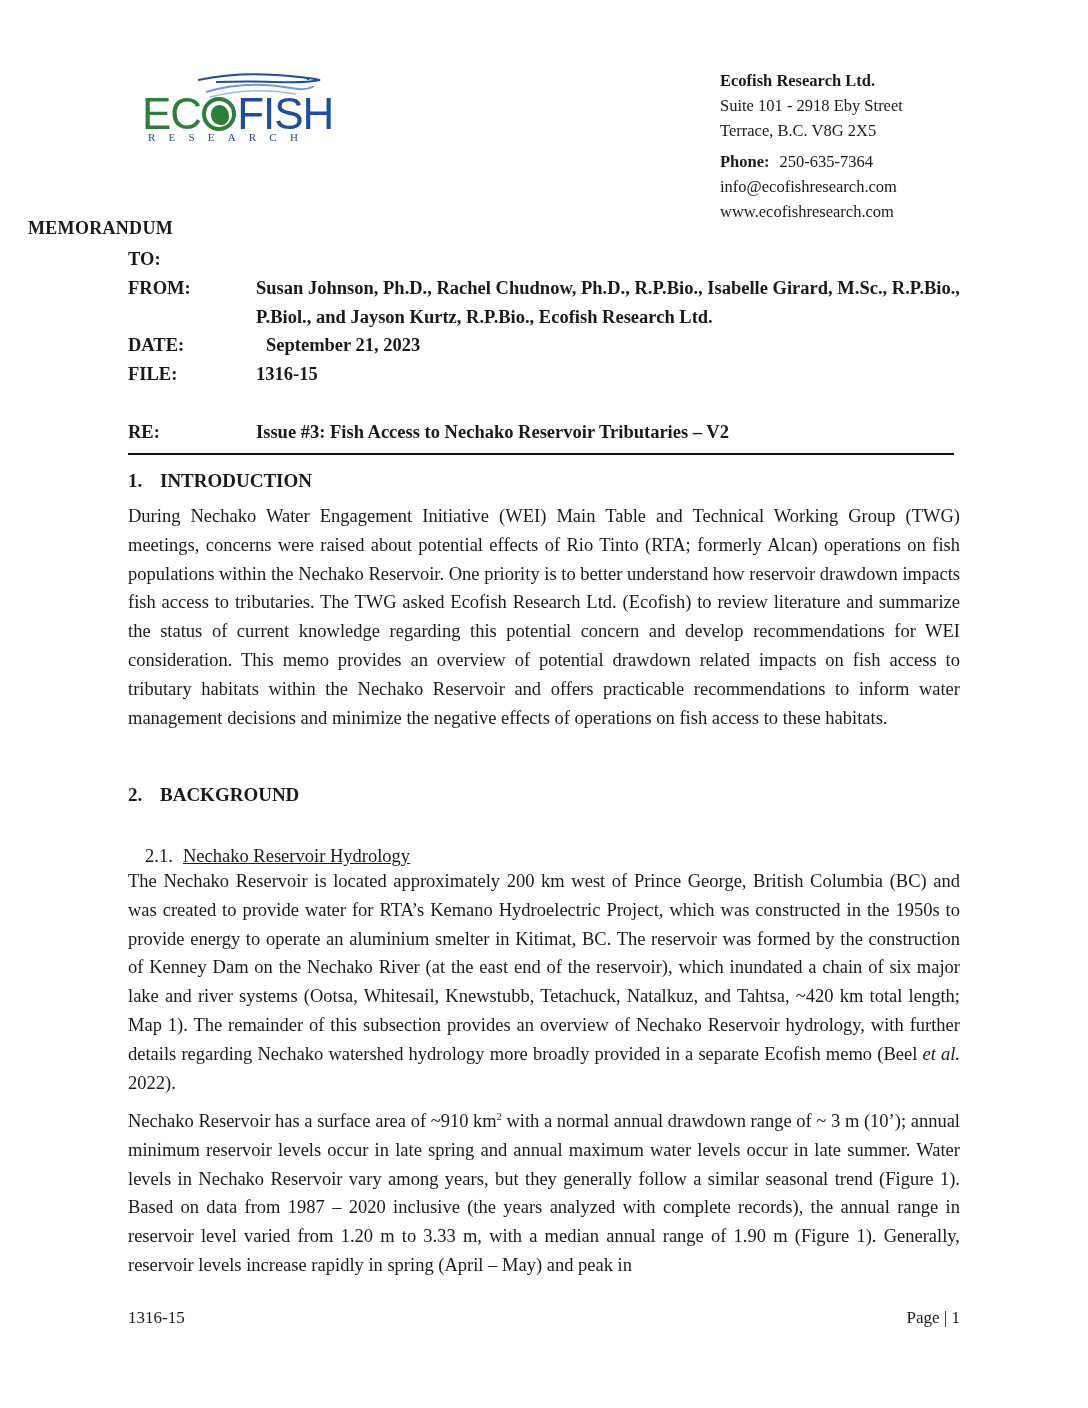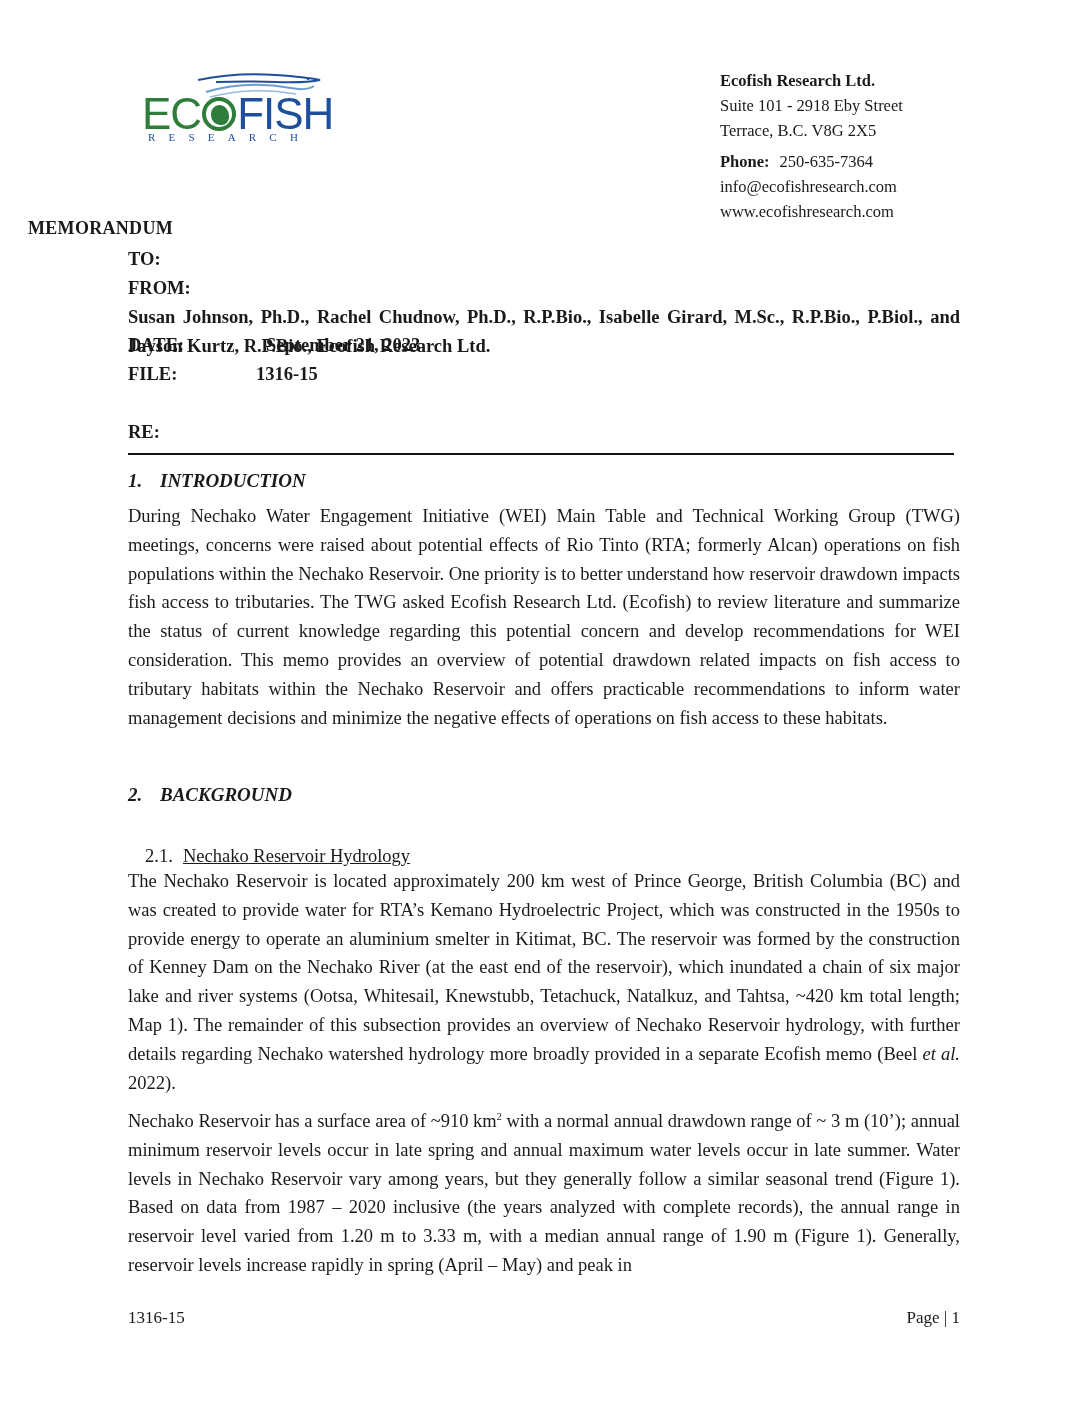--- a/index.html
+++ b/index.html
@@ -32,21 +32,21 @@
 
     
     .memo-title { left: 0; width: 1088px; top: 218px; text-align: left; font-weight: bold; font-size: 18px; letter-spacing: 0.3px; padding-left: 28px; }
     .memo-row { left: 128px; width: 832px; font-weight: bold; font-size: 18.5px; line-height: 29px; display: flex; }
     .memo-row .k { width: 128px; flex: none; }
     .memo-row .v { flex: 1; text-align: justify; }
     .memo-row .v i { font-style: italic; }
     .rule { left: 128px; top: 453px; width: 826px; height: 0; border-top: 2px solid #111; }
 
     
-    .h1 { left: 128px; font-weight: bold; font-size: 19px; font-style: italic; }
+    .h1 { left: 128px; font-weight: bold; font-size: 19px; }
     .h1 .num { display: inline-block; width: 32px; }
     .h2 { left: 145px; font-size: 18.5px; }
     .h2 .num { display: inline-block; width: 38px; }
     .h2 .t { text-decoration: underline; }
     .para { left: 128px; width: 832px; font-size: 18.5px; line-height: 28.8px; text-align: justify; }
     .para sup { font-size: 10px; line-height: 0; }
     .foot { font-size: 17px; top: 1308px; }
   </style>
 </head>
 <body>
@@ -72,34 +72,35 @@
   <div><span class="label">Phone:</span><span>250-635-7364</span></div>
   <div>info@ecofishresearch.com</div>
   <div>www.ecofishresearch.com</div>
 </div>
 
 <div class="abs memo-title">MEMORANDUM</div>
 
 <div class="abs memo-row" style="top:245px;">
   <span class="k">TO:</span>
 </div>
-<div class="abs memo-row" style="top:274px;flex-direction:column;">
+<div class="abs memo-row" style="top:274px;">
   <span class="k">FROM:</span>
   <span class="v">Susan Johnson, Ph.D., Rachel Chudnow, Ph.D., R.P.Bio., Isabelle Girard, M.Sc., R.P.Bio., P.Biol., and Jayson Kurtz, R.P.Bio., Ecofish Research Ltd.</span>
 </div>
 <div class="abs memo-row" style="top:331px;gap:10px;">
   <span class="k">DATE:</span>
   <span class="v">September 21, 2023</span>
 </div>
 <div class="abs memo-row" style="top:360px;">
   <span class="k">FILE:</span>
   <span class="v">1316-15</span>
 </div>
 <div class="abs memo-row" style="top:418px;">
   <span class="k">RE:</span>
+  <span class="v">Issue #3: Fish Access to Nechako Reservoir Tributaries – V2</span>
 </div>
 <div class="abs rule"></div>
 
 <div class="abs h1" style="top:470px;">
   <span class="num">1.</span><span>INTRODUCTION</span>
 </div>
 <div class="abs para" style="top:502px;">During Nechako Water Engagement Initiative (WEI) Main Table and Technical Working Group (TWG) meetings, concerns were raised about potential effects of Rio Tinto (RTA; formerly Alcan) operations on fish populations within the Nechako Reservoir. One priority is to better understand how reservoir drawdown impacts fish access to tributaries. The TWG asked Ecofish Research Ltd. (Ecofish) to review literature and summarize the status of current knowledge regarding this potential concern and develop recommendations for WEI consideration. This memo provides an overview of potential drawdown related impacts on fish access to tributary habitats within the Nechako Reservoir and offers practicable recommendations to inform water management decisions and minimize the negative effects of operations on fish access to these habitats.</div>
 
 <div class="abs h1" style="top:784px;">
   <span class="num">2.</span><span>BACKGROUND</span>

